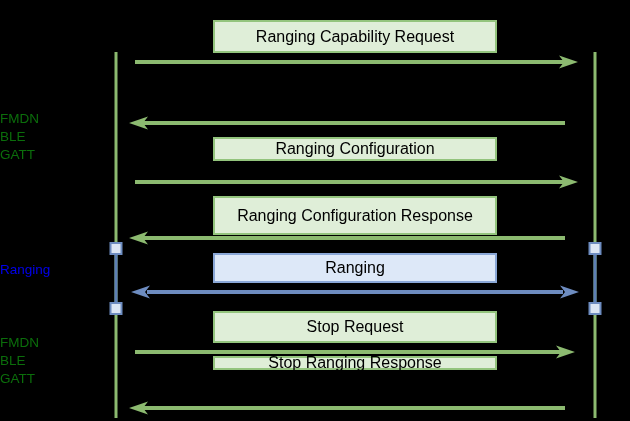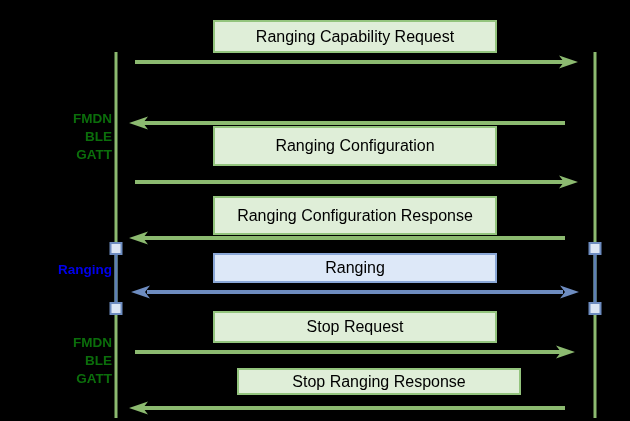--- a/index.html
+++ b/index.html
@@ -46,22 +46,22 @@
   }
   .msg-blue {
     background: #dde8f8;
     border: 2px solid #8aa7d6;
   }
   
   .side-label {
     position: absolute;
     left: 0;
     width: 112px;
-    text-align: right;
-    font-weight: bold;
+    text-align: left;
+    font-weight: normal;
     font-size: 13.5px;
     line-height: 18px;
     white-space: pre-line;
   }
   .label-green { color: #0b6e0b; }
   .label-blue  { color: #0000ee; }
 </style>
 </head>
 <body>
 
@@ -122,19 +122,19 @@
 
   <div class="side-label label-green" style="top:110px;">FMDN
 BLE
 GATT</div>
   <div class="side-label label-blue" style="top:261px;">Ranging</div>
   <div class="side-label label-green" style="top:334px;">FMDN
 BLE
 GATT</div>
 
   <div class="msg-box msg-green" style="top:20px; height:33px;">Ranging Capability Request</div>
-  <div class="msg-box msg-green" style="top:126px; height:40px;">Ranging Configuration</div>
+  <div class="msg-box msg-green" style="top:137px; height:24px;">Ranging Configuration</div>
   <div class="msg-box msg-green" style="top:196px; height:39px;">Ranging Configuration Response</div>
   <div class="msg-box msg-blue" style="top:253px; height:30px;">Ranging</div>
   <div class="msg-box msg-green" style="top:311px; height:32px;">Stop Request</div>
-  <div class="msg-box msg-green" style="top:368px; height:27px;margin-left:24px;">Stop Ranging Response</div>
+  <div class="msg-box msg-green" style="top:356px; height:14px;">Stop Ranging Response</div>
 
 </div>
 
 </body></html>

